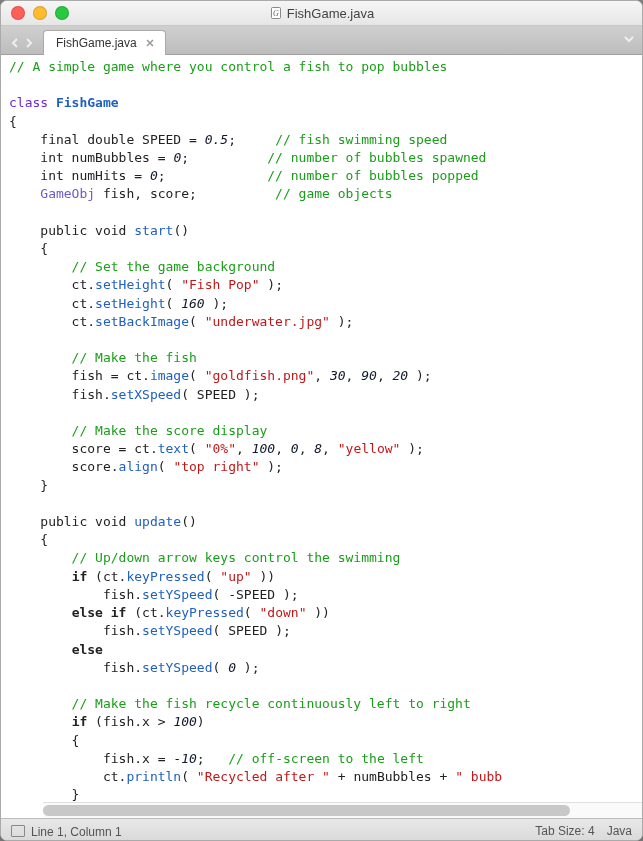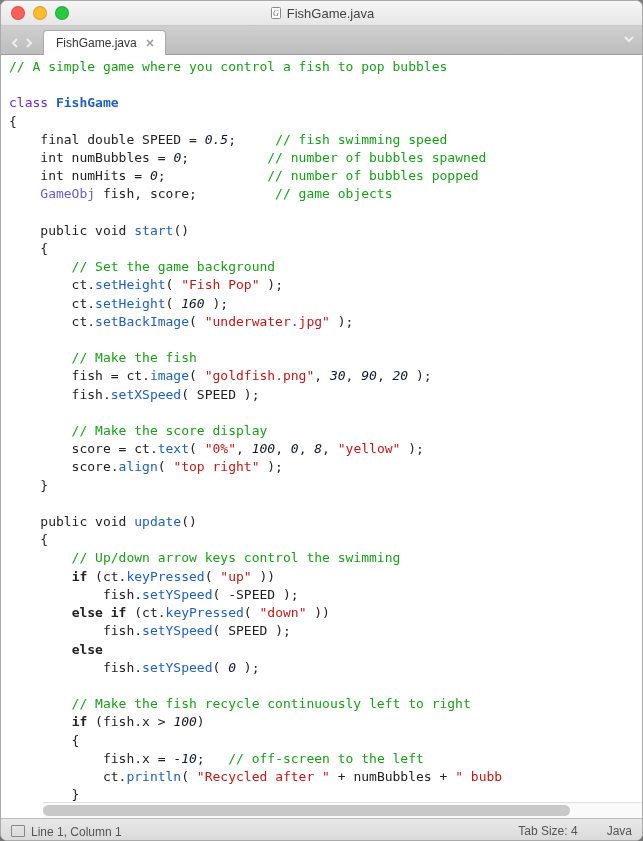--- a/index.html
+++ b/index.html
@@ -17,21 +17,21 @@
 .tab .close{position:absolute;right:8px;top:5px;width:14px;height:14px;color:#888;cursor:pointer}
 .dropdown{position:absolute;right:6px;top:6px}
 #editor{display:flex;height:calc(100% - 24px - 28px - 24px);background:#fff;position:relative;overflow:hidden}
 #gutter{width:42px;background:#f0f0f0;border-right:1px solid #ddd;text-align:right;padding:3px 6px 3px 0;box-sizing:border-box;color:#aaa;font-family:Menlo,Consolas,monospace;font-size:13px;line-height:18.2px;user-select:none;flex-shrink:0}
 #code{flex:1;padding:3px 0 3px 8px;font-family:Menlo,Consolas,monospace;font-size:13px;line-height:18.2px;white-space:pre;color:#222;overflow:hidden}
 .cm{color:#1a9e1a}.kw{color:#6d28d9}.id{color:#2060c0}.str{color:#c01818}.num{color:#0f172a;font-style:italic}.typ{color:#6a5acd;}.fn{color:#2060c0;font-weight:normal}
 .bold{font-weight:bold}
 #hscroll{position:absolute;bottom:0;left:42px;right:0;height:15px;background:#fafafa;border-top:1px solid #e0e0e0}
 #hscroll .thumb{position:absolute;left:0;top:2px;height:11px;width:88%;background:#c8c8c8;border-radius:6px}
 #statusbar{height:24px;background:linear-gradient(to bottom,#e8e8e8,#d8d8d8);border-top:1px solid #bcbcbc;display:flex;align-items:center;font-size:12px;color:#555;padding:0 10px;justify-content:space-between}
-#statusbar .right{display:flex;gap:29px}
+#statusbar .right{display:flex;gap:12px}
 .sqicon{display:inline-block;width:12px;height:10px;border:1px solid #888;border-radius:1px;margin-right:6px;position:relative;top:1px}
 </style>
 </head>
 <body>
 
 <div id="window">
 
   <div id="titlebar">
     <div class="traffic">
       <div class="dot red"></div>

